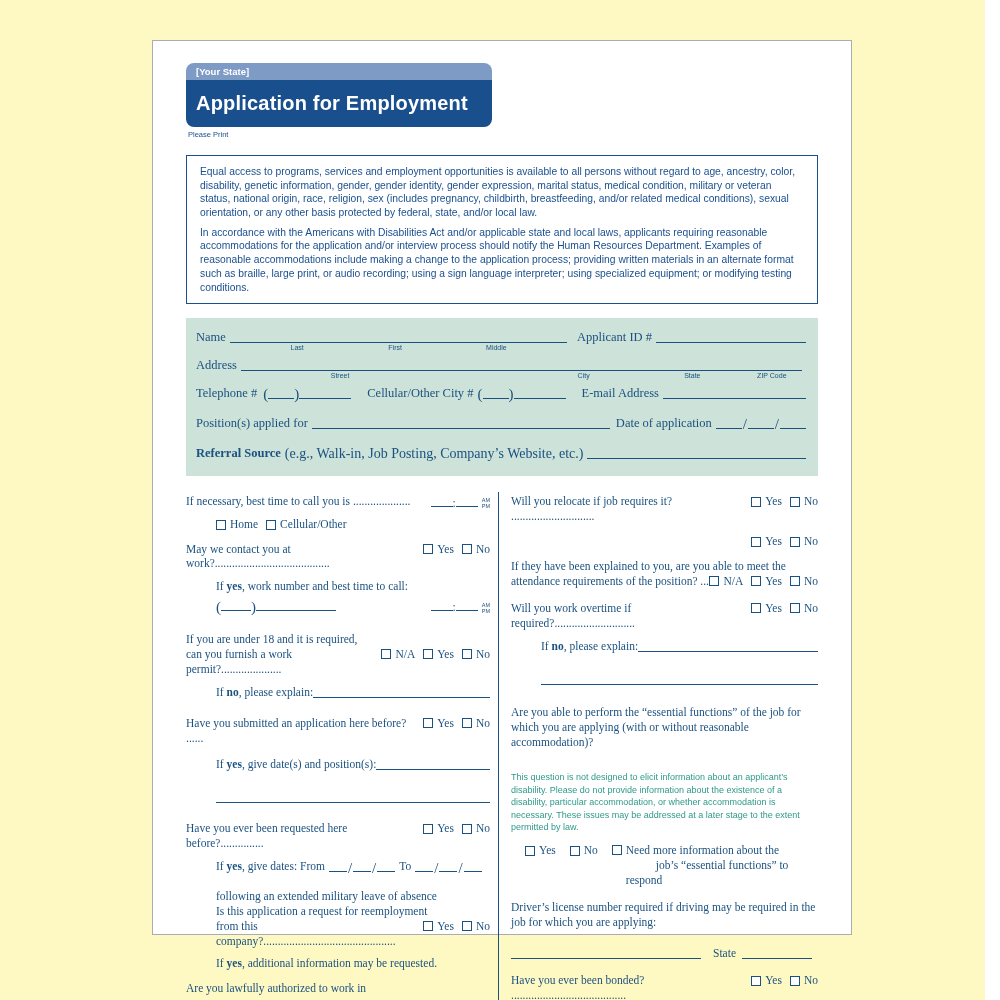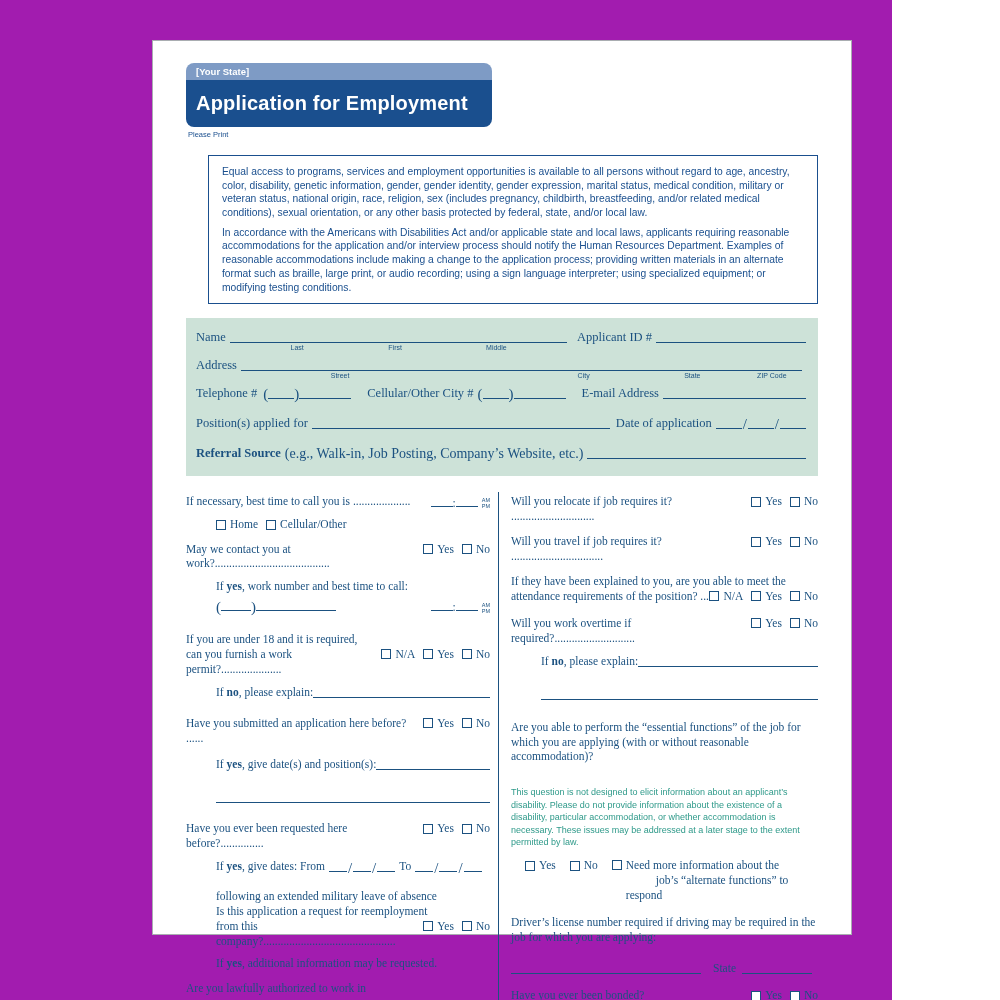--- a/index.html
+++ b/index.html
@@ -1,31 +1,31 @@
 <!DOCTYPE html>
 <html><head>
 <meta charset="utf-8">
 <style>
   * { margin:0; padding:0; box-sizing:border-box; }
   body { font-family:"Liberation Serif", serif; }
-  .canvas { width:892px; height:1000px; background:#a21caf; position:relative; }
+  .canvas { width:985px; height:1000px; background:#fef9c3; position:relative; }
   .page { position:absolute; left:152px; top:40px; width:700px; height:895px;
           background:#ffffff; border:1px solid #a9adb1; padding:22px 33px 0 33px; }
 
   
   .header-block { width:306px; border-radius:8px; overflow:hidden; }
   .state-tab { background:#7e9bc5; color:#fff; font-family:"Liberation Sans",sans-serif;
                font-weight:bold; font-size:9.5px; padding:3px 0 3px 10px; }
   .title-bar { background:#1a4f8e; color:#fff; font-family:"Liberation Sans",sans-serif;
                font-weight:bold; font-size:20px; padding:12px 0 12px 10px; letter-spacing:.2px; }
   .print-note { font-family:"Liberation Sans",sans-serif; font-size:7.5px; color:#1a4f8e; margin:3px 0 0 2px; }
 
   
   .notice-box { border:1.5px solid #1a4f8e; margin-top:16px; padding:9px 13px;
-                font-family:"Liberation Sans",sans-serif; font-size:10.3px; color:#1a4f8e; line-height:1.33;margin-left:22px; }
+                font-family:"Liberation Sans",sans-serif; font-size:10.3px; color:#1a4f8e; line-height:1.33; }
   .notice-box p + p { margin-top:6px; }
 
   
   .green { background:#cde2d8; margin-top:14px; padding:12px 12px 14px 10px; color:#1b5180; font-size:12.5px; }
   .g-row { display:flex; align-items:flex-start; margin-top:13px; }
   .g-row:first-child { margin-top:0; }
   .bl { display:inline-block; border-bottom:1px solid #1b5180; height:13px; vertical-align:baseline; }
   .bl-flex { flex:1 1 auto; }
   .lws { position:relative; flex:1 1 auto; margin:0 4px; }
   .lws .line { display:block; border-bottom:1px solid #1b5180; height:13px; }
@@ -265,21 +265,20 @@
         <span>Will you relocate if job requires it? .............................</span>
         <span class="sp"></span>
         <span class="cbg">
               <span class="cb"></span>
               <span class="cbl">Yes</span>
               <span class="cb"></span>
               <span class="cbl">No</span>
             </span>
       </div>
       <div class="q mt10">
-        <span>Will you travel if job requires it? ................................</span>
         <span class="sp"></span>
         <span class="cbg">
               <span class="cb"></span>
               <span class="cbl">Yes</span>
               <span class="cb"></span>
               <span class="cbl">No</span>
             </span>
       </div>
       <div class="mt10">
         <div>If they have been explained to you, are you able to meet the</div>
@@ -321,21 +320,21 @@
               <span class="cbl">Yes</span>
             </span>
         <span class="cbg" style="margin-left:14px">
               <span class="cb"></span>
               <span class="cbl">No</span>
             </span>
         <span class="cbg" style="margin-left:14px;align-items:flex-start">
               <span class="cb" style="margin-top:2px"></span>
           <span class="cbl moreinfo-text" style="white-space:normal">
             <span>Need more information about the</span><br>
-            <span class="moreinfo-l2">job’s “alternate functions” to respond</span>
+            <span class="moreinfo-l2">job’s “essential functions” to respond</span>
           </span>
         </span>
       </div>
       <div class="mt12">Driver’s license number required if driving may be required in the job for which you are applying:</div>
       <div class="q mt16">
         <span class="bl" style="width:190px"></span>
         <span style="margin:0 6px 0 12px">State</span>
         <span class="bl" style="width:70px"></span>
       </div>
       <div class="q mt12">

